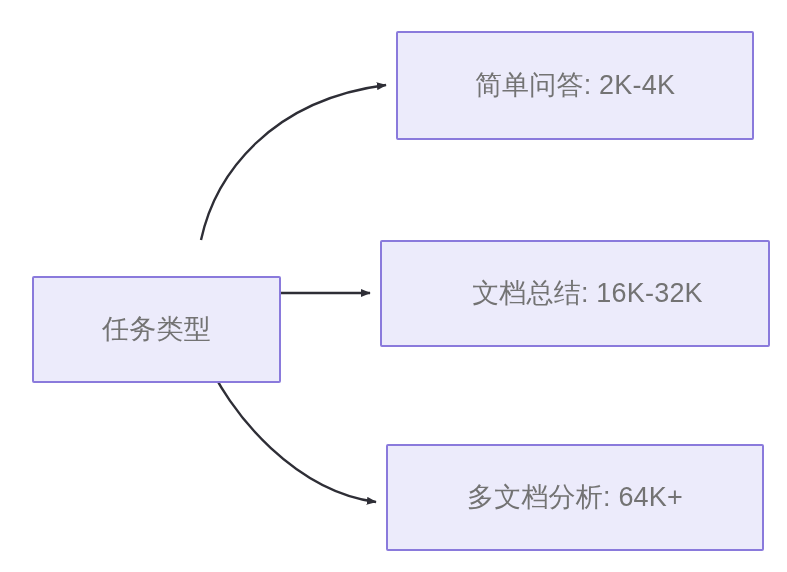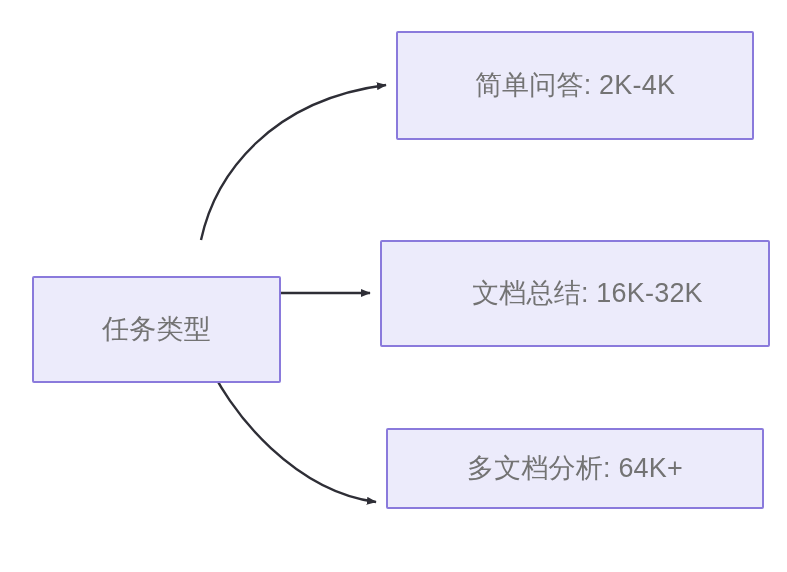--- a/index.html
+++ b/index.html
@@ -40,21 +40,21 @@
     font-size: 27px;
     line-height: 1.2;
     letter-spacing: 0.2px;
     white-space: nowrap;
     text-align: left;
   }
   
   #node-root   { left: 32px;  top: 240px; width: 249px; height: 107px; margin-top: 36px; }
   #node-simple { left: 396px; top: 31px;  width: 358px; height: 109px; }
   #node-doc    { left: 380px; top: 240px; width: 390px; height: 107px; padding-left: 25px; }
-  #node-multi  { left: 386px; top: 428px; width: 378px; height: 81px; }
+  #node-multi  { left: 386px; top: 444px; width: 378px; height: 107px; }
 </style>
 </head>
 <body>
 
 <div id="canvas">
 
   <svg id="edges" viewBox="0 0 787 572" xmlns="http://www.w3.org/2000/svg">
     <defs>
       <marker id="arrowhead" markerWidth="10" markerHeight="8" refX="9.2" refY="4" orient="auto" markerUnits="userSpaceOnUse">
         <path d="M0,0 L10,4 L0,8 z" fill="#2e2e36"></path>

